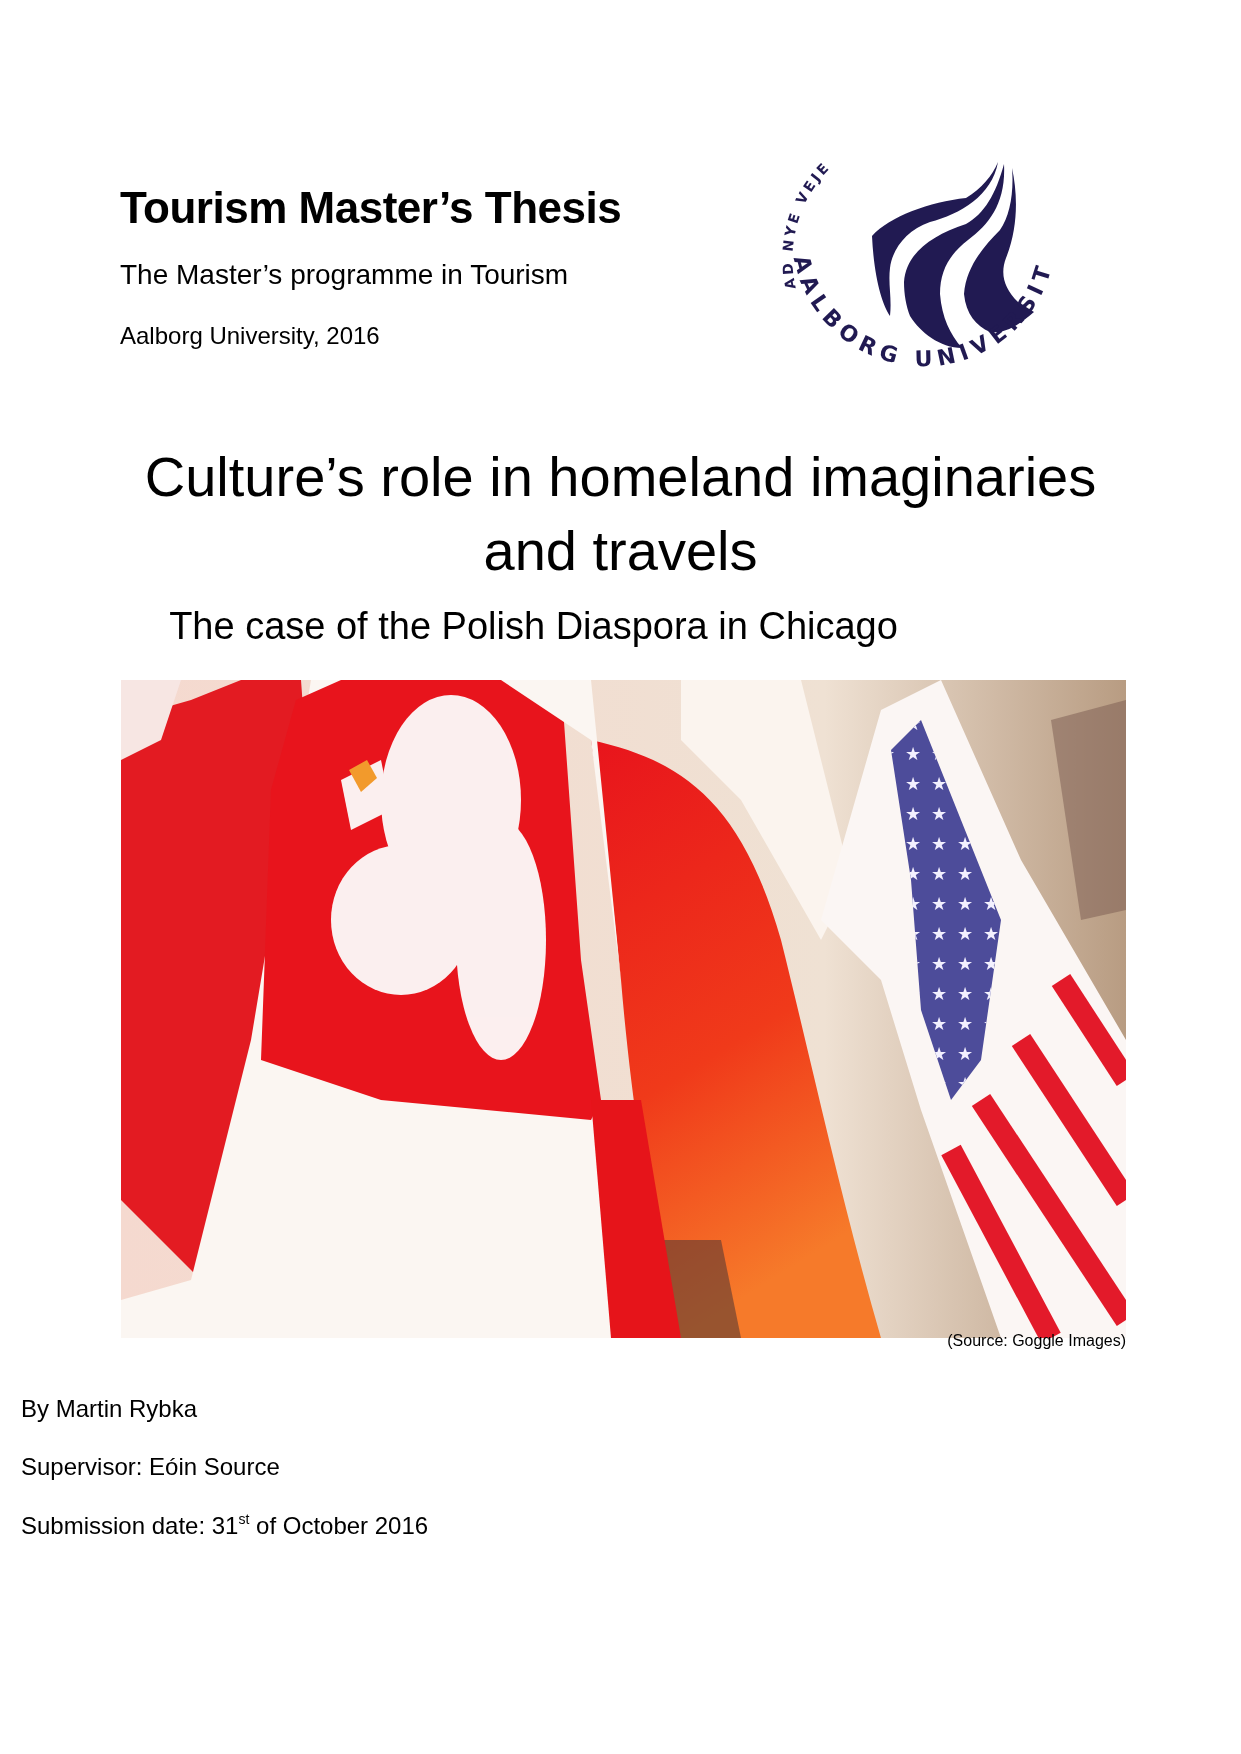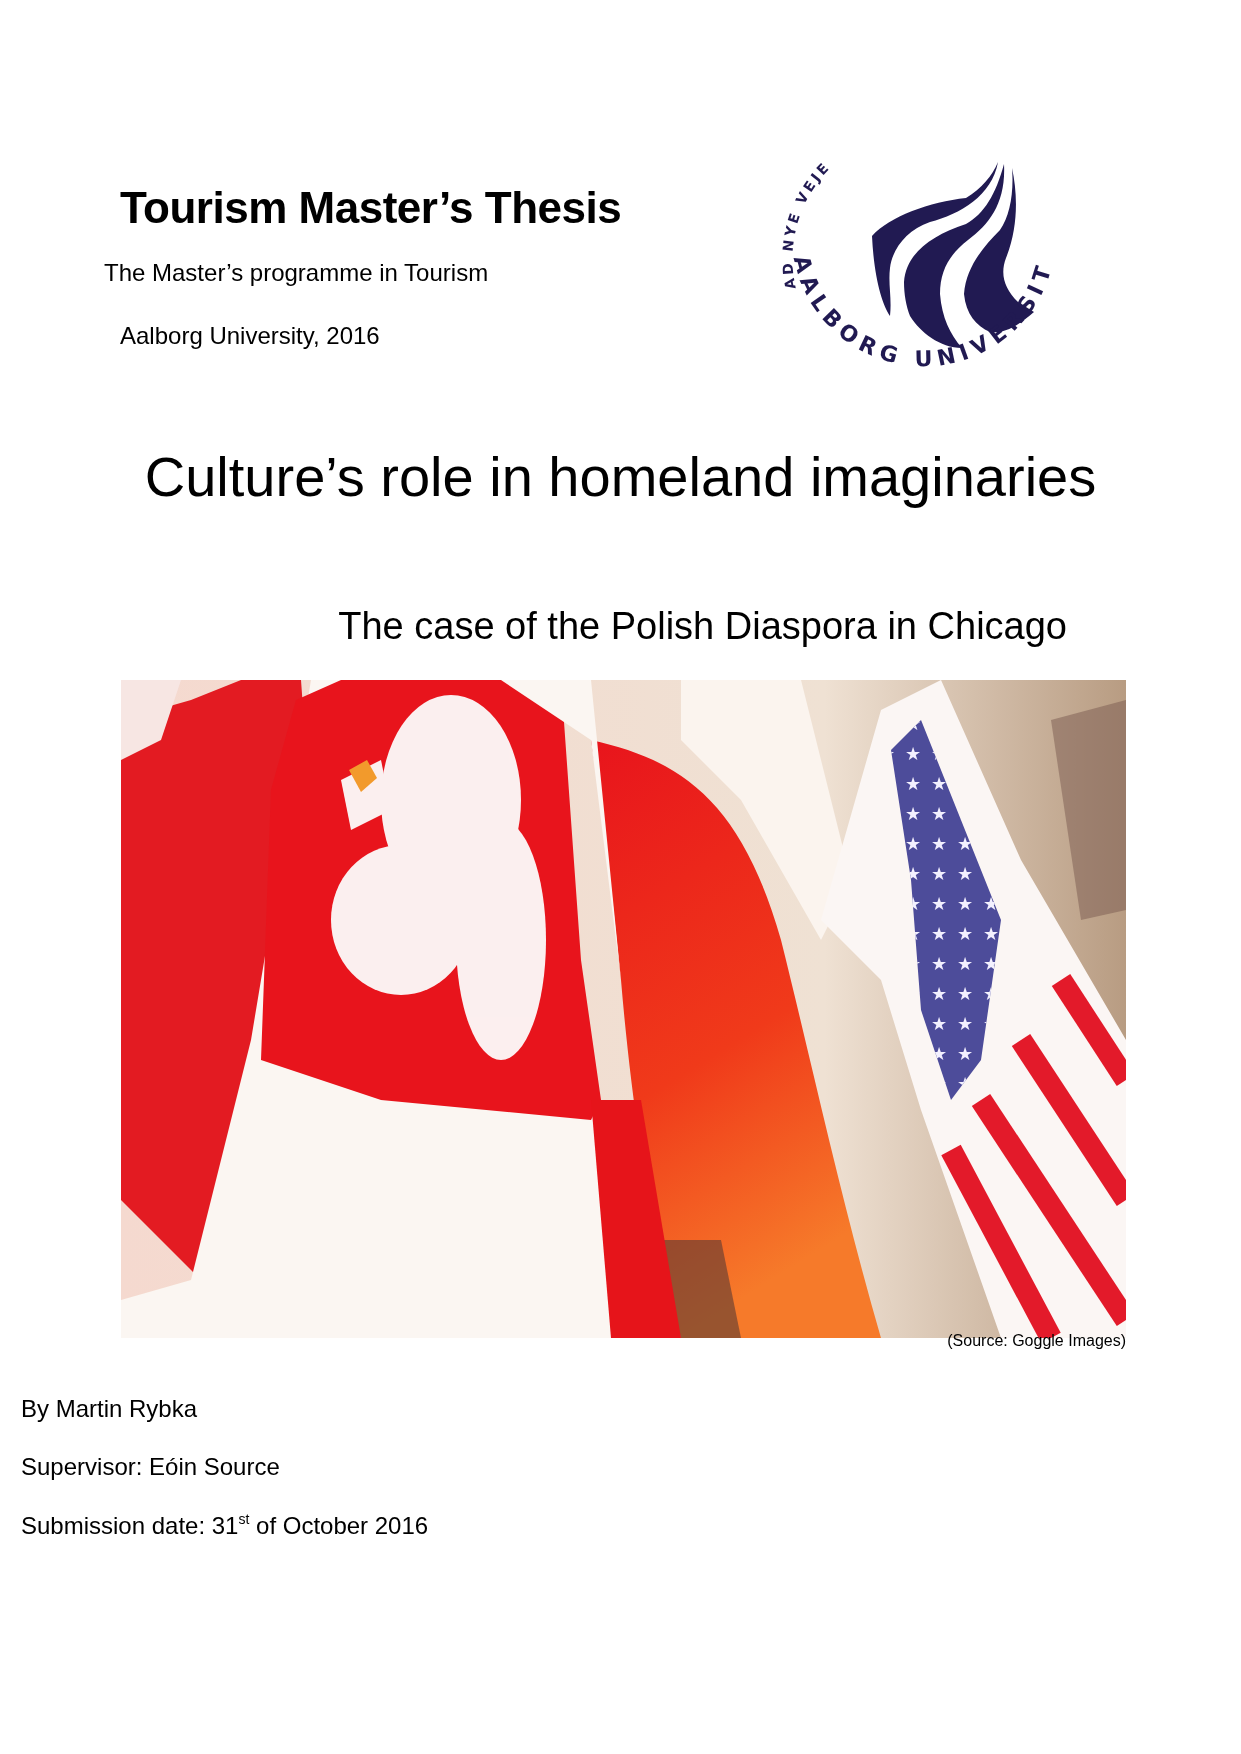--- a/index.html
+++ b/index.html
@@ -2,27 +2,27 @@
 <html><head>
   <meta charset="utf-8">
   <style>
     html, body { margin:0; padding:0; background:#ffffff; }
     body { width:1241px; height:1754px; position:relative; overflow:hidden; color:#000; }
     .abs { position:absolute; }
     .sans { font-family: "Liberation Sans", "DejaVu Sans", sans-serif; }
     .serif { font-family: Liberation Sans, sans-serif; }
 
     #thesis-type { left:120px; top:183px; font-size:44px; font-weight:bold; letter-spacing:-0.5px; white-space:nowrap; }
-    #programme { left:104px; top:259px; font-size:24px; white-space:nowrap; }
+    #programme { left:120px; top:259px; font-size:28px; white-space:nowrap; }
     #university-year { left:120px; top:322px; font-size:24px; white-space:nowrap; }
 
     #logo { left:770px; top:118px; width:300px; height:280px; }
 
     #title { left:0; width:1241px; top:440px; text-align:center; font-size:56px; line-height:74px; }
-    #subtitle { left:0; width:1067px; top:605px; text-align:right; font-size:38px; }
+    #subtitle { left:0; width:1067px; top:605px; text-align:center; font-size:38px; }
 
     #cover-image { left:121px; top:680px; width:1005px; height:658px; overflow:hidden; }
     #caption { right:115px; top:1332px; font-size:16px; white-space:nowrap; }
 
     .center-line { left:0; width:1241px; text-align:left; font-size:24px; white-space:nowrap;padding-left:21px; }
     #author { top:1395px; }
     #supervisor { top:1453px; }
     #submission { top:1512px; }
     sup { font-size:14px; vertical-align: 10px; line-height:0;margin-top:7px; }
   </style>
@@ -49,20 +49,21 @@
       <textPath href="#arc-motto">AD NYE VEJE</textPath>
     </text>
     <text font-family="DejaVu Sans, sans-serif" font-weight="bold" font-size="22" fill="#211a52" letter-spacing="6">
       <textPath href="#arc-name">AALBORG UNIVERSITET</textPath>
     </text>
   </svg>
 </div>
 
 <div id="title" class="abs serif">
   <div>Culture’s role in homeland imaginaries</div>
+  <div>and travels</div>
 </div>
 <div id="subtitle" class="abs serif">The case of the Polish Diaspora in Chicago</div>
 
 <div id="cover-image" class="abs">
   <svg width="1005" height="658" viewBox="0 0 1005 658" preserveAspectRatio="none">
     <defs>
       <linearGradient id="bg" x1="0" y1="0" x2="1" y2="0">
         <stop offset="0" stop-color="#f5d9cf"></stop>
         <stop offset="0.7" stop-color="#efe1d3"></stop>
         <stop offset="1" stop-color="#b89c82"></stop>

